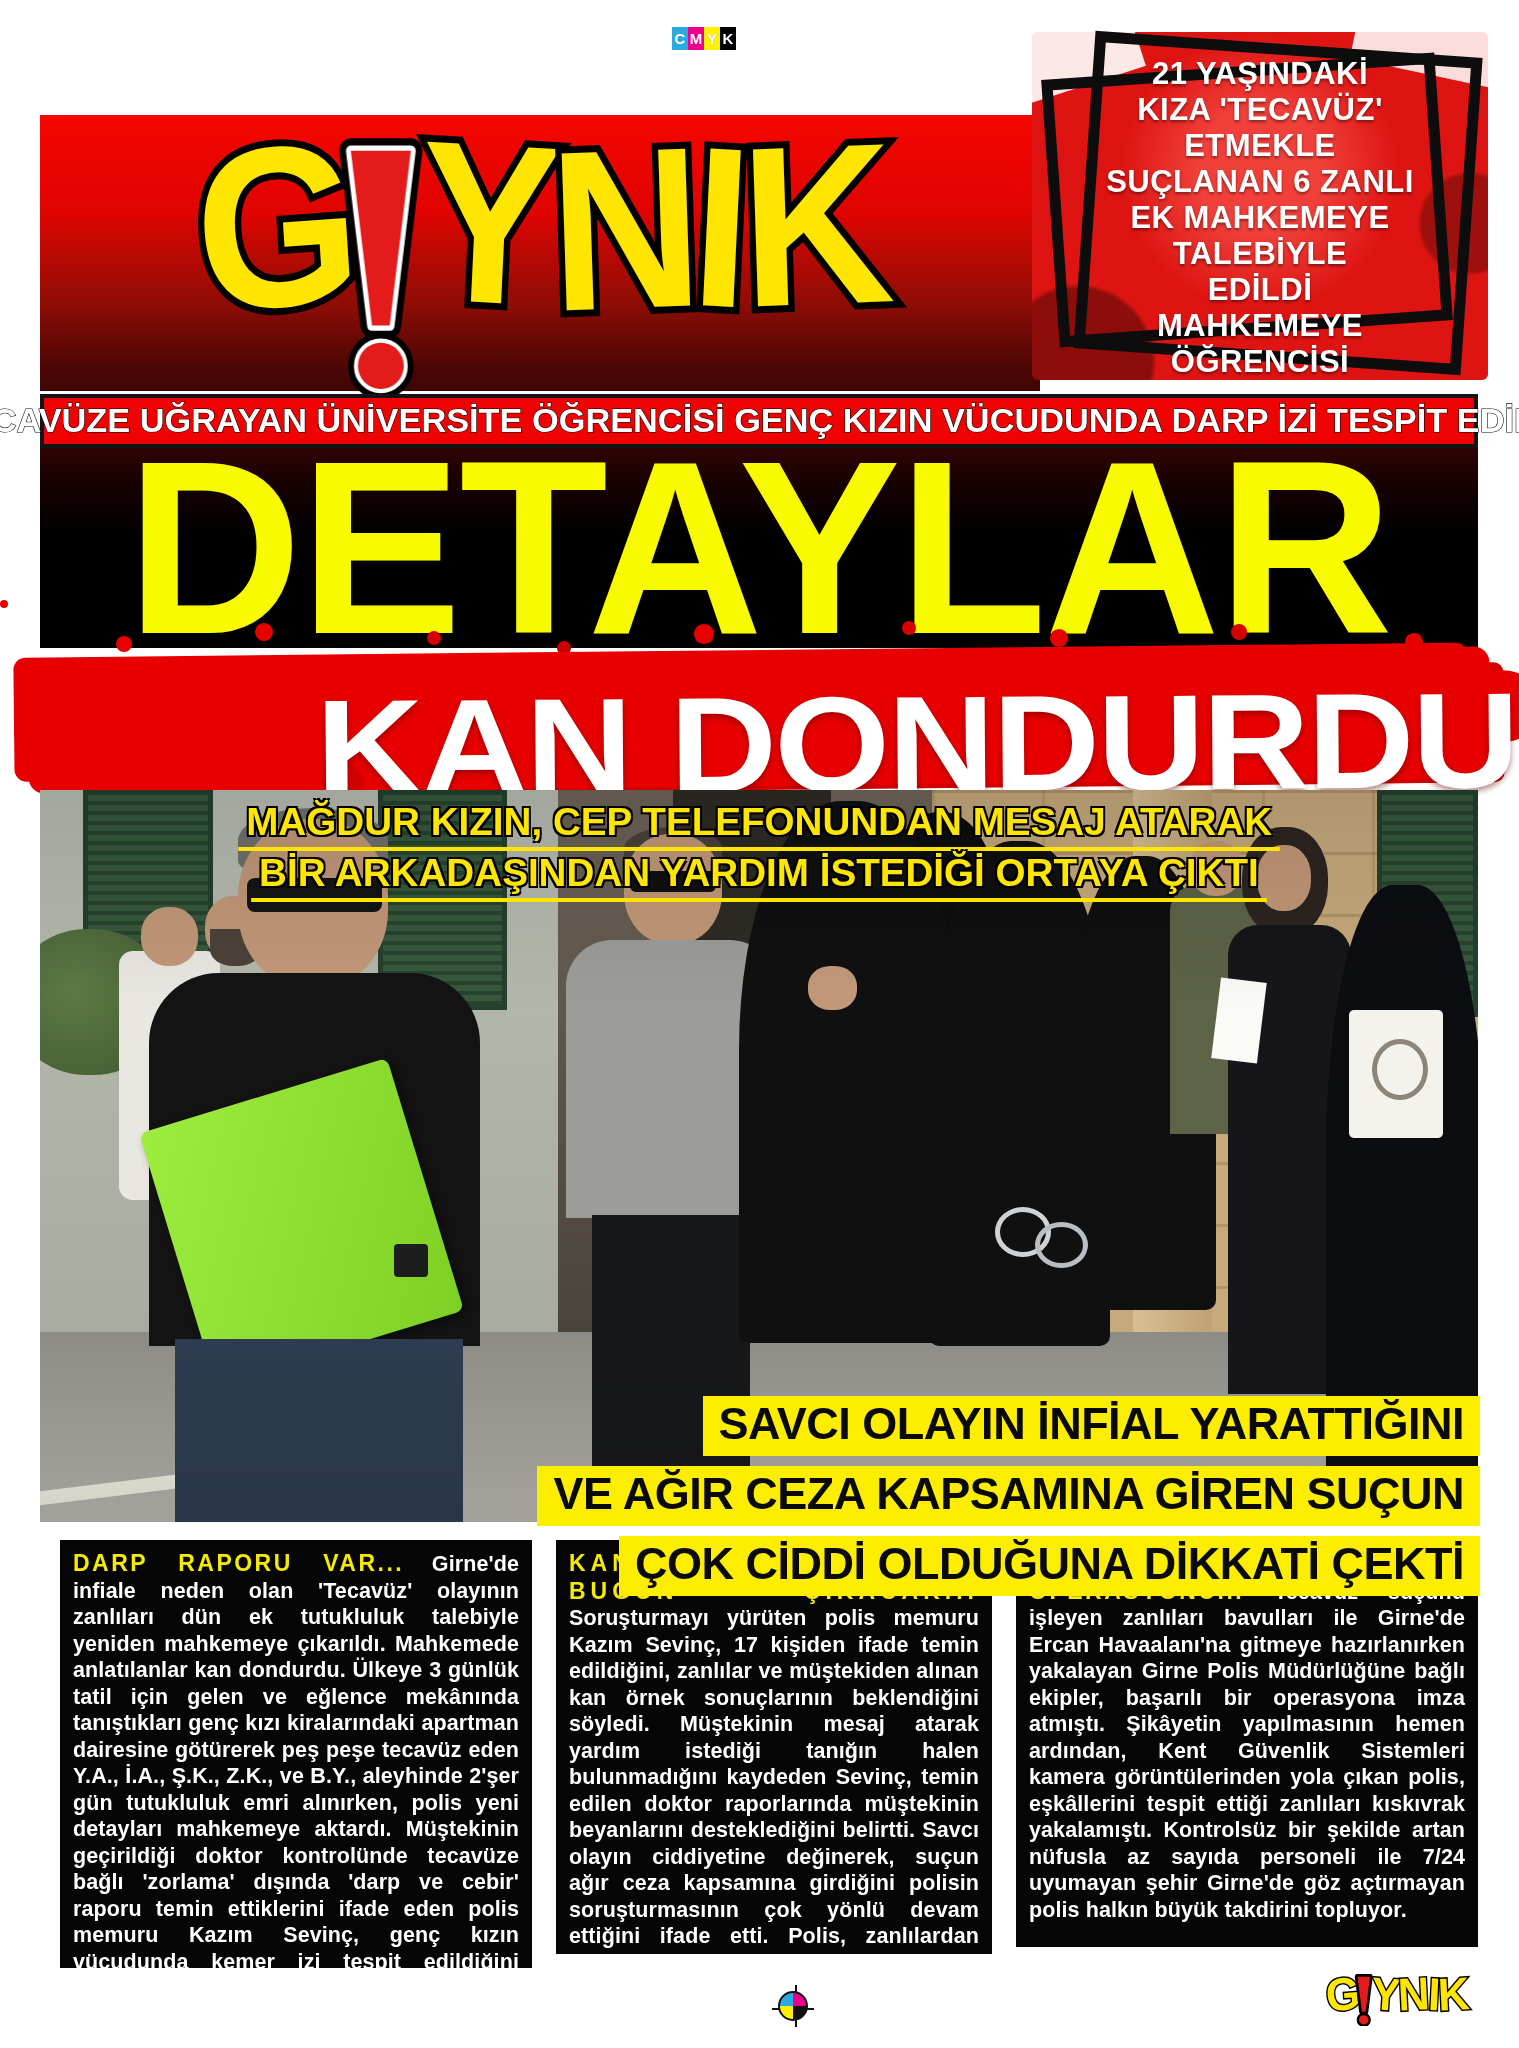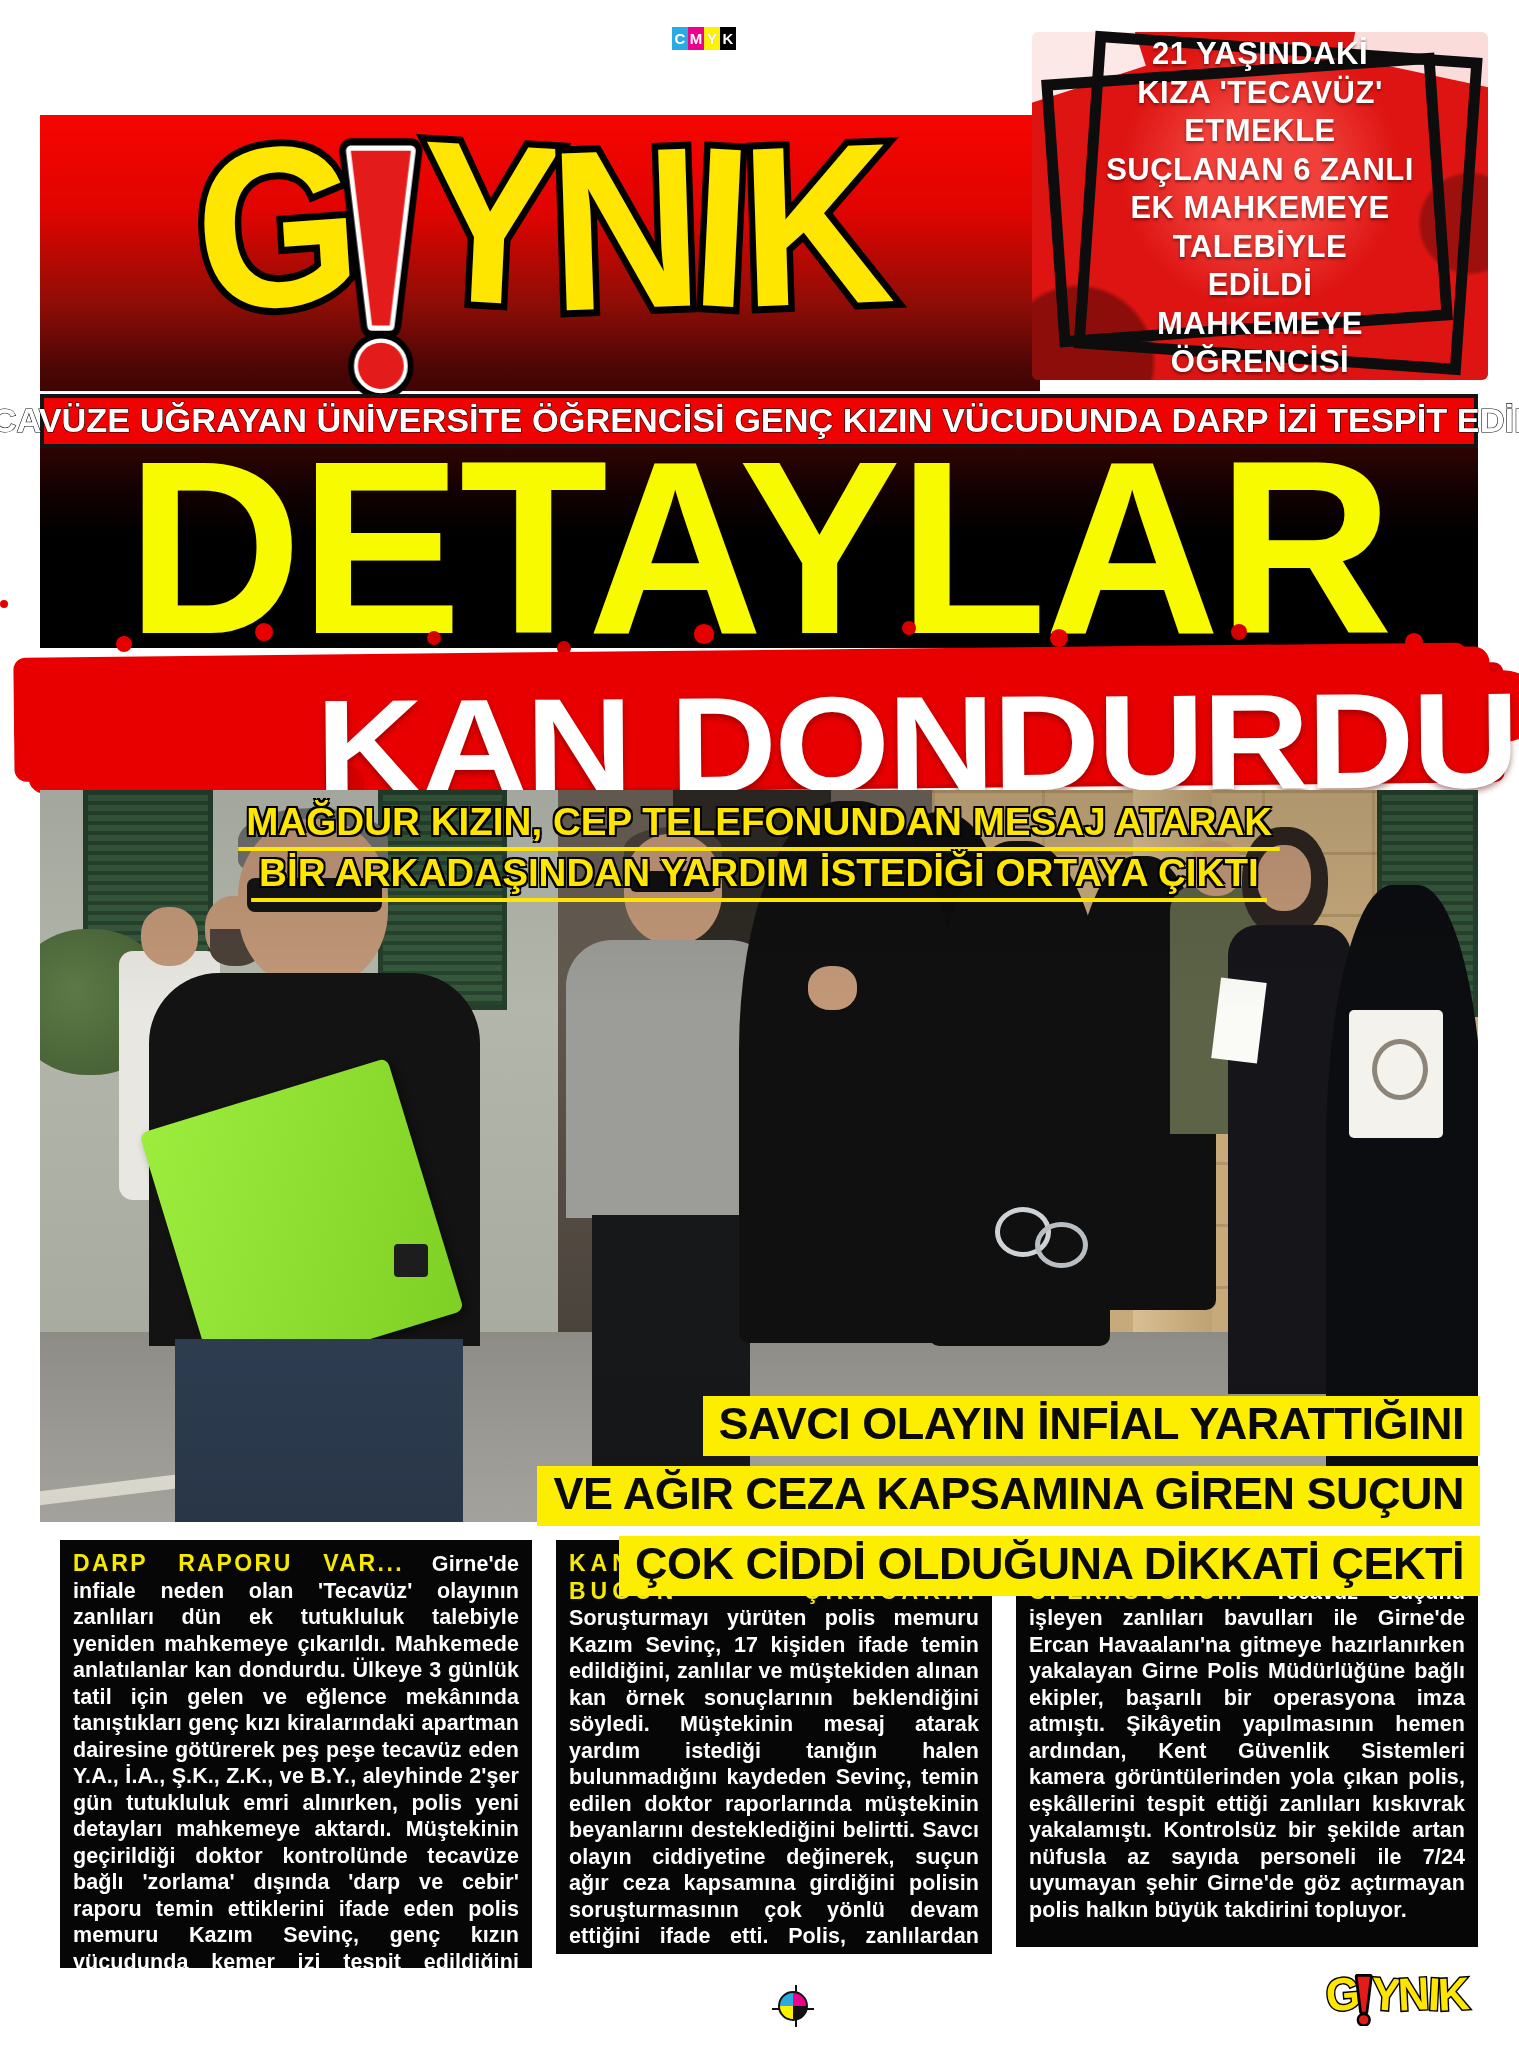--- a/index.html
+++ b/index.html
@@ -49,21 +49,21 @@
       radial-gradient(circle at 50% 40%, #f1403a 0 20%, transparent 45%),
       #dd1412;
     border-radius:6px;}
   .promo-corner{position:absolute;background:#ffffff;z-index:1;}
   .pc-tl{left:-14px;top:-16px;width:120px;height:70px;transform:rotate(-18deg);opacity:.9;}
   .pc-tr{right:-16px;top:-14px;width:150px;height:56px;transform:rotate(12deg);opacity:.85;}
   .promo-frame{position:absolute;border:11px solid #0d0d0d;z-index:2;}
   .pf1{left:18px;top:34px;right:44px;bottom:46px;transform:rotate(-4deg);}
   .pf2{left:52px;top:12px;right:16px;bottom:18px;transform:rotate(4deg);}
   .promo-text{position:absolute;left:0;top:0;width:100%;height:100%;z-index:4;
-    display:flex;flex-direction:column;justify-content:space-between;align-items:center;padding-top:4px;box-sizing:border-box;}
+    display:flex;flex-direction:column;justify-content:flex-end;align-items:center;padding-top:4px;box-sizing:border-box;}
   .promo-text div{color:#ffffff;font-size:31px;line-height:36px;font-weight:900;letter-spacing:.5px;
     text-shadow:0 2px 3px rgba(0,0,0,.45);white-space:nowrap;}
 
   
   .strap{position:absolute;left:40px;top:394px;width:1438px;height:54px;background:#ee0202;
     border:4px solid #141414;box-sizing:border-box;display:flex;align-items:center;justify-content:center;}
   .strap span{color:#ffffff;font-size:33px;font-weight:900;letter-spacing:0;white-space:nowrap;
     -webkit-text-stroke:1.1px #000;paint-order:stroke fill;transform:scaleX(1.04);}
 
   

